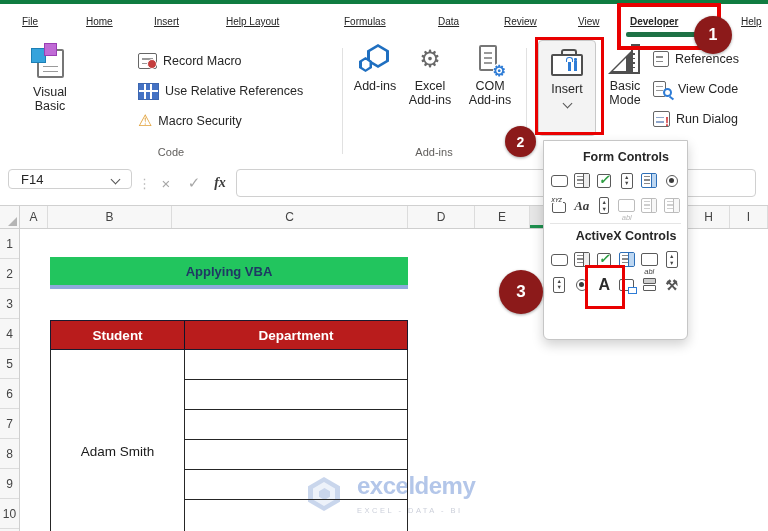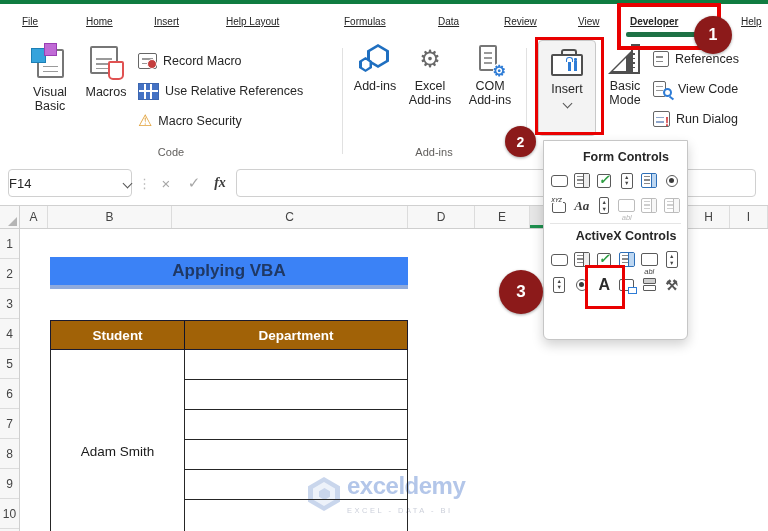--- a/index.html
+++ b/index.html
@@ -79,54 +79,54 @@
   .rd{width:17px;height:16px;border:1.7px solid #666;border-radius:2px;position:relative;background:#fff;flex:none;
     background-image:repeating-linear-gradient(to bottom,#8fa7cc 0 1.5px,transparent 1.5px 4.5px);
     background-clip:content-box;padding:2px 5px 2px 2px;box-sizing:border-box;}
   .bang{position:absolute;right:0;bottom:-3px;color:#D13438;font-weight:bold;font-size:12px;}
   .insertbtn{left:538px;top:0;width:58px;height:96px;background:#F3F3F3;border:1px solid #C8C8C8;border-radius:4px;
     display:flex;flex-direction:column;align-items:center;padding-top:8px;box-sizing:border-box;cursor:pointer;}
   .insbox{left:535px;top:37px;width:63px;height:92px;border:3.5px solid #E90000;z-index:40;}
 
   
   .fbar{left:0;top:161px;width:768px;height:45px;background:#fff;border-bottom:1px solid #D0D0D0;box-sizing:border-box;}
-  .namebox{position:absolute;left:8px;top:8px;width:124px;height:28px;border:1px solid #D0D0D0;border-radius:4px;
-    display:flex;align-items:center;padding:0 0;box-sizing:border-box;font-size:13px;color:#262626;cursor:pointer;}
+  .namebox{position:absolute;left:8px;top:8px;width:124px;height:20px;border:1px solid #D0D0D0;border-radius:4px;
+    display:flex;align-items:center;padding:0 12px;box-sizing:border-box;font-size:13px;color:#262626;cursor:pointer;}
   .namebox .chev{margin-left:auto;}
   .fbtn{position:absolute;top:8px;height:28px;display:flex;align-items:center;justify-content:center;font-size:15px;color:#A6A6A6;width:24px;cursor:pointer;}
   .fxi{font-family:"Liberation Serif",serif;font-style:italic;color:#3b3b3b;font-weight:bold;font-size:14px;}
   .fml{position:absolute;left:236px;top:8px;width:520px;height:28px;border:1px solid #D0D0D0;border-radius:4px;box-sizing:border-box;padding:0 8px;font-size:13px;outline:none;}
   .vdots{position:absolute;left:138px;top:8px;height:28px;display:flex;align-items:center;color:#B9B9B9;font-size:13px;}
 
   
   .colhdr{left:0;top:206px;width:768px;height:23px;background:#F7F7F7;border-bottom:1px solid #CFCFCF;box-sizing:border-box;}
   .ch{position:absolute;top:0;height:22px;line-height:22px;text-align:center;font-size:12px;color:#444;border-right:1px solid #DCDCDC;box-sizing:border-box;cursor:pointer;}
   .ch.sel{background:#E6E6E6;border-bottom:3px solid #1E8F4E;color:#0E703A;}
   .corner{position:absolute;left:0;top:0;width:20px;height:22px;border-right:1px solid #CFCFCF;box-sizing:border-box;cursor:pointer;}
   .satri{position:absolute;right:2px;bottom:2px;width:0;height:0;border-left:9px solid transparent;border-bottom:9px solid #B5B5B5;}
   .rowhdr{left:0;top:229px;width:20px;height:302px;background:#F7F7F7;border-right:1px solid #CFCFCF;box-sizing:border-box;}
   .rh{height:30px;line-height:30px;text-align:center;font-size:12px;color:#444;border-bottom:1px solid #DCDCDC;box-sizing:border-box;cursor:pointer;}
 
   
-  .titlebar{left:50px;top:257px;width:358px;height:28px;background:#3b82f6;border-bottom:4px solid #8FAADC;
-    display:flex;align-items:center;justify-content:center;font-size:17px;font-weight:bold;color:#1F3864;z-index:2;}
+  .titlebar{left:50px;top:257px;width:358px;height:28px;background:#22c55e;border-bottom:4px solid #8FAADC;
+    display:flex;align-items:center;justify-content:center;font-size:13px;font-weight:bold;color:#1F3864;z-index:2;}
   .tbl{left:50px;top:320px;width:358px;z-index:2;}
-  .tblhead{display:flex;height:30px;background:#a16207;border:1.5px solid #1a1a2e;box-sizing:border-box;}
+  .tblhead{display:flex;height:30px;background:#b91c1c;border:1.5px solid #1a1a2e;box-sizing:border-box;}
   .thc{color:#fff;font-weight:bold;font-size:13.5px;display:flex;align-items:center;justify-content:center;}
   .thc.c1{width:134px;border-right:1.5px solid #10142a;box-sizing:border-box;}
   .thc.c2{flex:1;}
   .tblbody{display:flex;border:1.5px solid #262626;border-top:none;box-sizing:border-box;}
   .mergecell{width:134px;border-right:1.5px solid #262626;box-sizing:border-box;display:flex;align-items:center;justify-content:center;
     font-size:13.5px;color:#1a1a1a;background:transparent;}
   .deptcol{flex:1;display:flex;flex-direction:column;}
   .deptcell{height:30px;border-bottom:1.3px solid #262626;box-sizing:border-box;background:transparent;cursor:cell;}
   .deptcell:last-child{border-bottom:none;}
 
   
-  .wm{left:306px;top:473px;width:170px;display:flex;align-items:flex-start;gap:5px;z-index:1;opacity:.95;}
+  .wm{left:306px;top:473px;width:170px;display:flex;align-items:flex-start;gap:15px;z-index:1;opacity:.95;}
   .wmhex{position:relative;width:36px;height:40px;flex:none;}
   .wmbrand{font-size:24px;font-weight:bold;color:#AFC3E8;line-height:26px;letter-spacing:-.5px;}
   .wmtag{font-size:7.5px;letter-spacing:2.5px;color:#C9CDD8;margin-top:1px;}
 
   
   .panel{left:543px;top:140px;width:145px;height:200px;background:#fff;border:1px solid #C6C6C6;
     border-radius:0 0 6px 6px;box-shadow:0 5px 12px rgba(0,0,0,.18);z-index:30;box-sizing:border-box;padding-top:7px;}
   .phead{font-size:12.5px;font-weight:bold;color:#262626;text-align:center;margin:2px 0 4px 0;padding-left:21px;}
   .pdiv{height:1px;background:#E5E5E5;margin:5px 6px;}
   .grid{display:flex;flex-wrap:wrap;padding:0 4px;}
@@ -187,27 +187,20 @@
 <div class="abs ribbon">
 
   <div class="bigbtn" style="left:24px;width:52px">
     <span class="vb">
         <i class="vbdoc"></i>
         <i class="cube1"></i>
         <i class="cube2"></i>
       </span>
     <span class="lbl">Visual Basic</span>
   </div>
-  <div class="bigbtn" style="left:80px;width:52px">
-    <span class="mac">
-        <i class="macdoc"></i>
-        <i class="scrollred"></i>
-      </span>
-    <span class="lbl">Macros</span>
-  </div>
   <div class="smallbtn" style="left:138px;top:10px">
     <span class="rec">
         <i class="rdot"></i>
       </span>
     <span class="lbl">Record Macro</span>
   </div>
   <div class="smallbtn" style="left:138px;top:40px">
     <span class="rr"></span>
     <span class="lbl">Use Relative References</span>
   </div>

